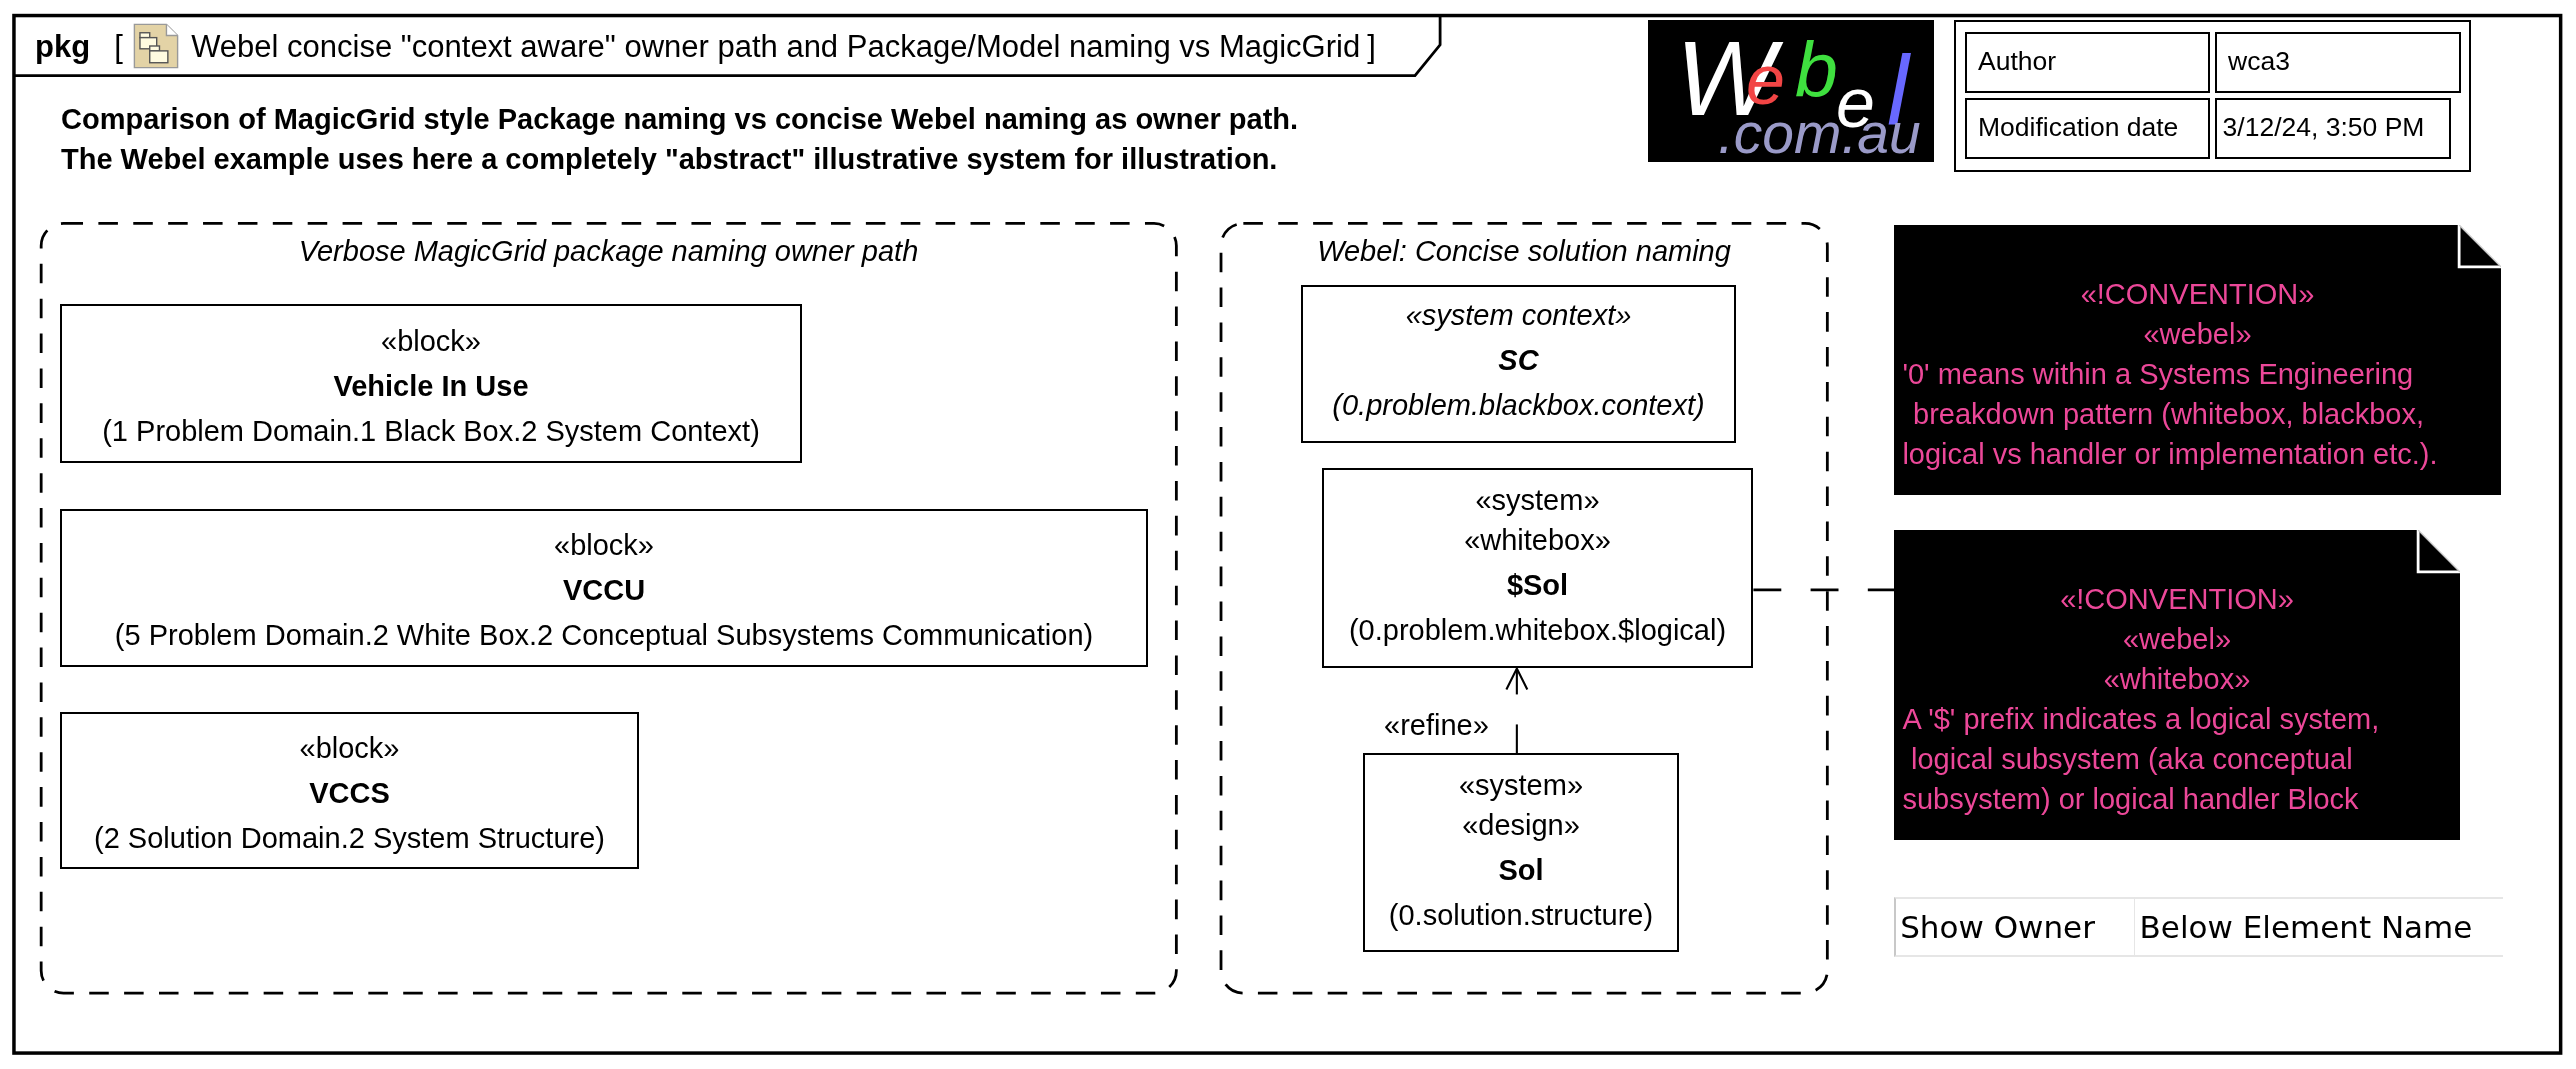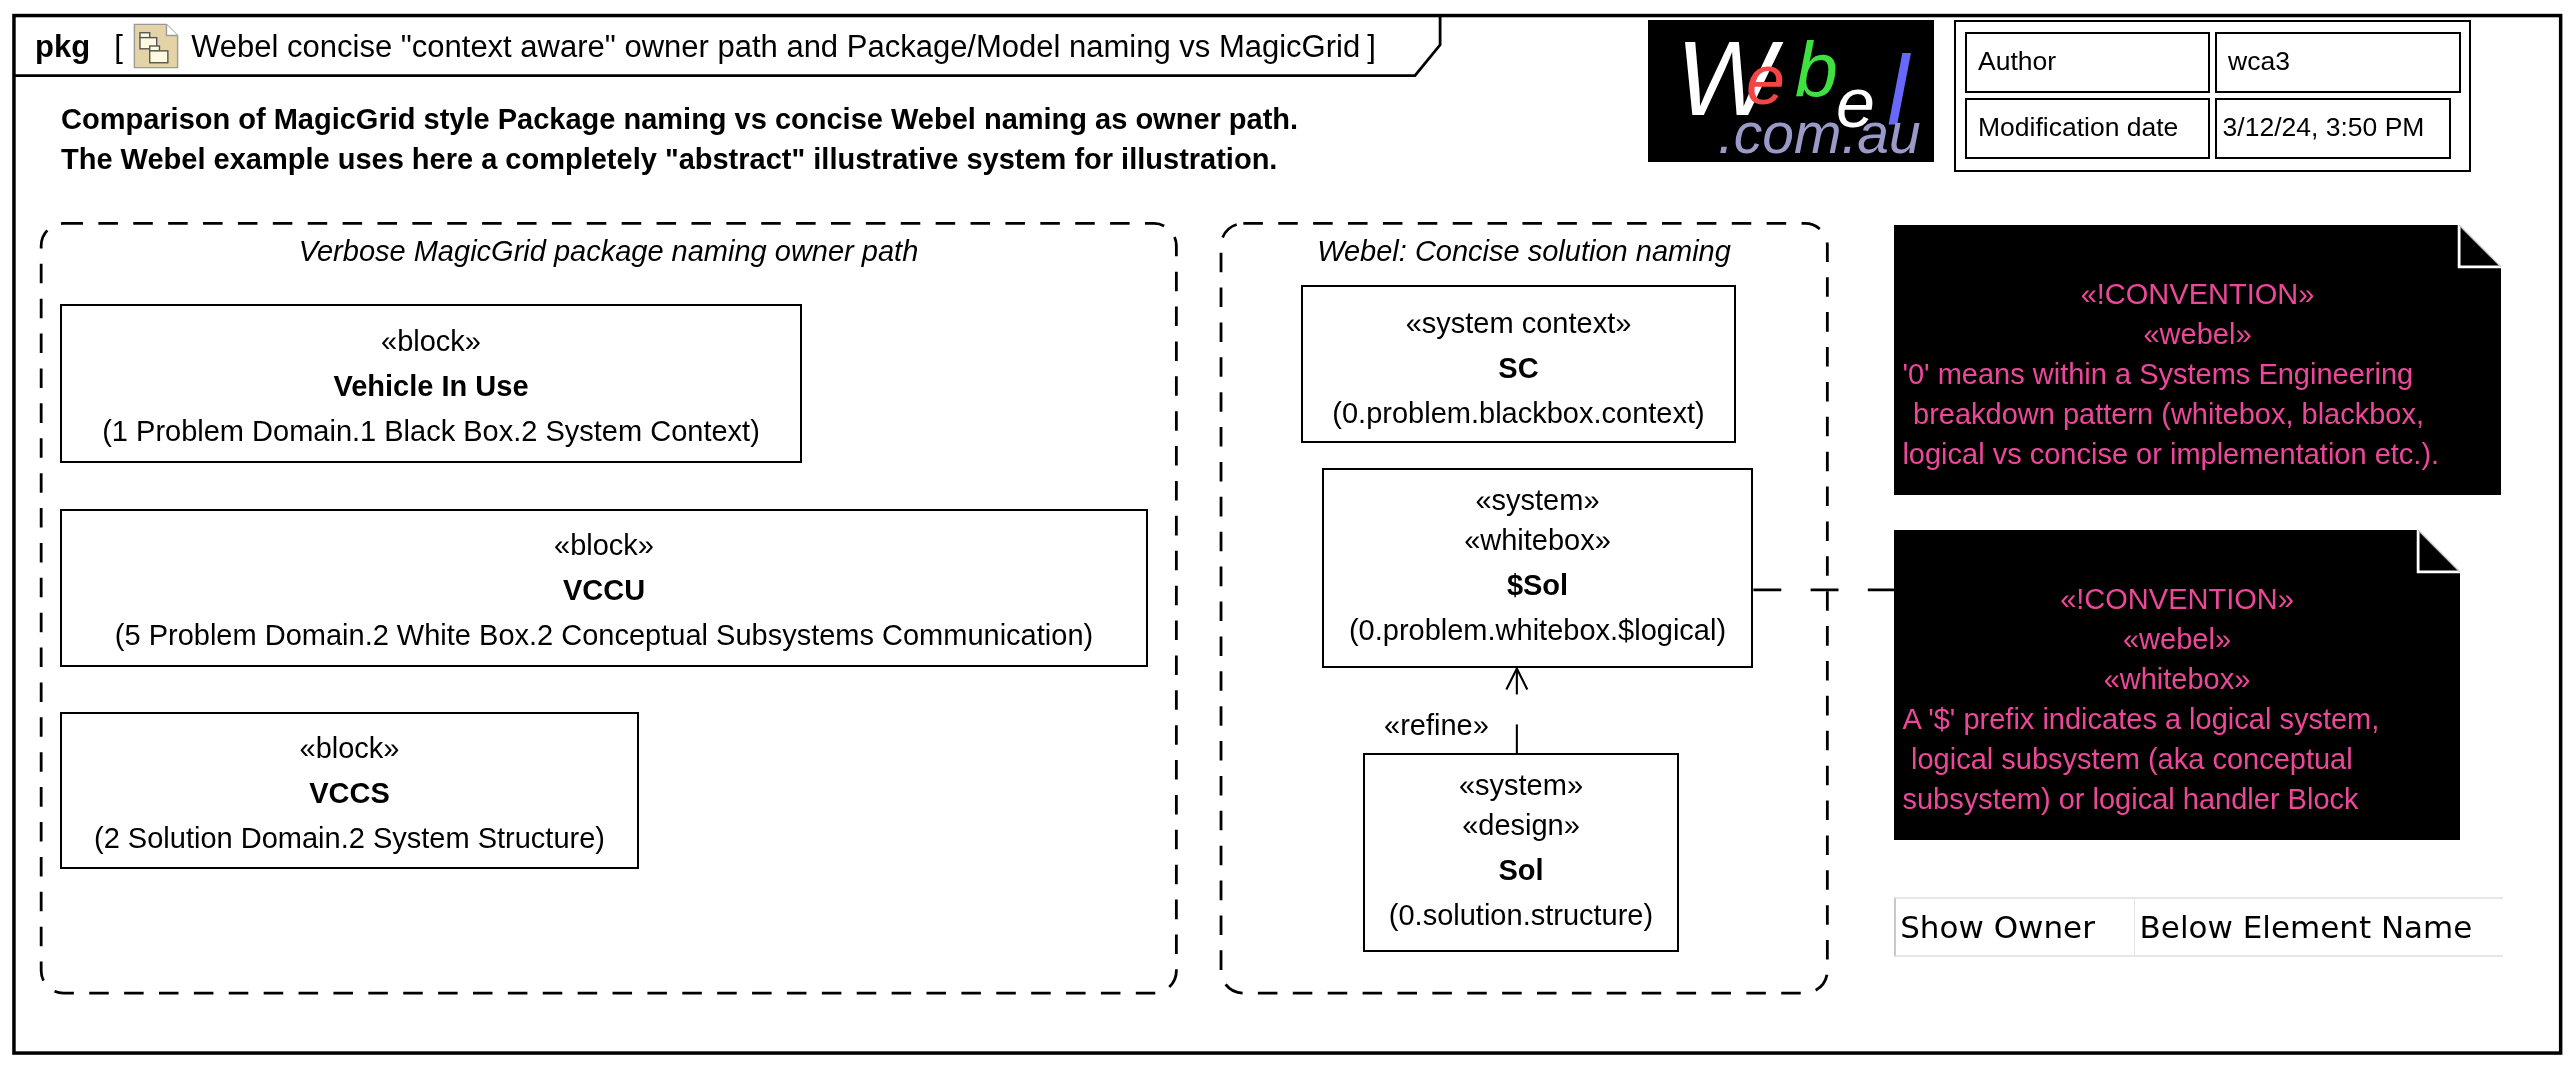--- a/index.html
+++ b/index.html
@@ -106,21 +106,21 @@
 </div>
 
 <div class="abs block" style="left:60px;top:712px;width:579px;height:157px;padding-top:14px;">
   <div class="line">«block»</div>
   <div class="line name" style="height:50px;line-height:50px;">VCCS</div>
   <div class="line">(2 Solution Domain.2 System Structure)</div>
 </div>
 
 <div class="abs pkg-label" style="left:1221px;top:232px;width:606px;line-height:39px;">Webel: Concise solution naming</div>
 
-<div class="abs block" style="left:1301px;top:285px;width:435px;height:158px;padding-top:16px;">
+<div class="abs block" style="left:1301px;top:285px;width:435px;height:158px;padding-top:8px;font-style:italic;">
   <div class="line">«system context»</div>
   <div class="line name" style="height:50px;line-height:50px;">SC</div>
   <div class="line">(0.problem.blackbox.context)</div>
 </div>
 
 <div class="abs block" style="left:1322px;top:468px;width:431px;height:200px;padding-top:9.8px;">
   <div class="line">«system»</div>
   <div class="line">«whitebox»</div>
   <div class="line name" style="height:50px;line-height:50px;">$Sol</div>
   <div class="line">(0.problem.whitebox.$logical)</div>
@@ -139,21 +139,21 @@
   <svg width="607" height="270" style="position:absolute;left:0;top:0;" viewBox="0 0 870 387">
     <path d="M0 0 H810 L870 60 V387 H0 Z" fill="#000"></path>
     <path d="M810 0 V60 H870" fill="#000" stroke="#fff" stroke-width="4"></path>
     <path d="M810 0 L870 60" stroke="#ccc" stroke-width="2"></path>
   </svg>
   <div class="abs note-text" style="left:0;top:49px;width:607px;">
     <div class="c">«!CONVENTION»</div>
     <div class="c">«webel»</div>
     <div style="padding-left:8.4px">'0' means within a Systems Engineering</div>
     <div style="padding-left:19px">breakdown pattern (whitebox, blackbox,</div>
-    <div style="padding-left:8.4px">logical vs concise or implementation etc.).</div>
+    <div style="padding-left:8.4px">logical vs handler or implementation etc.).</div>
   </div>
 </div>
 
 <div class="abs" style="left:1894px;top:530px;width:566px;height:310px;">
   <svg width="566" height="310" style="position:absolute;left:0;top:0;" viewBox="0 0 811 444">
     <path d="M0 0 H751 L811 60 V444 H0 Z" fill="#000"></path>
     <path d="M751 0 V60 H811" fill="#000" stroke="#fff" stroke-width="4"></path>
     <path d="M751 0 L811 60" stroke="#ccc" stroke-width="2"></path>
   </svg>
   <div class="abs note-text" style="left:0;top:49px;width:566px;">

